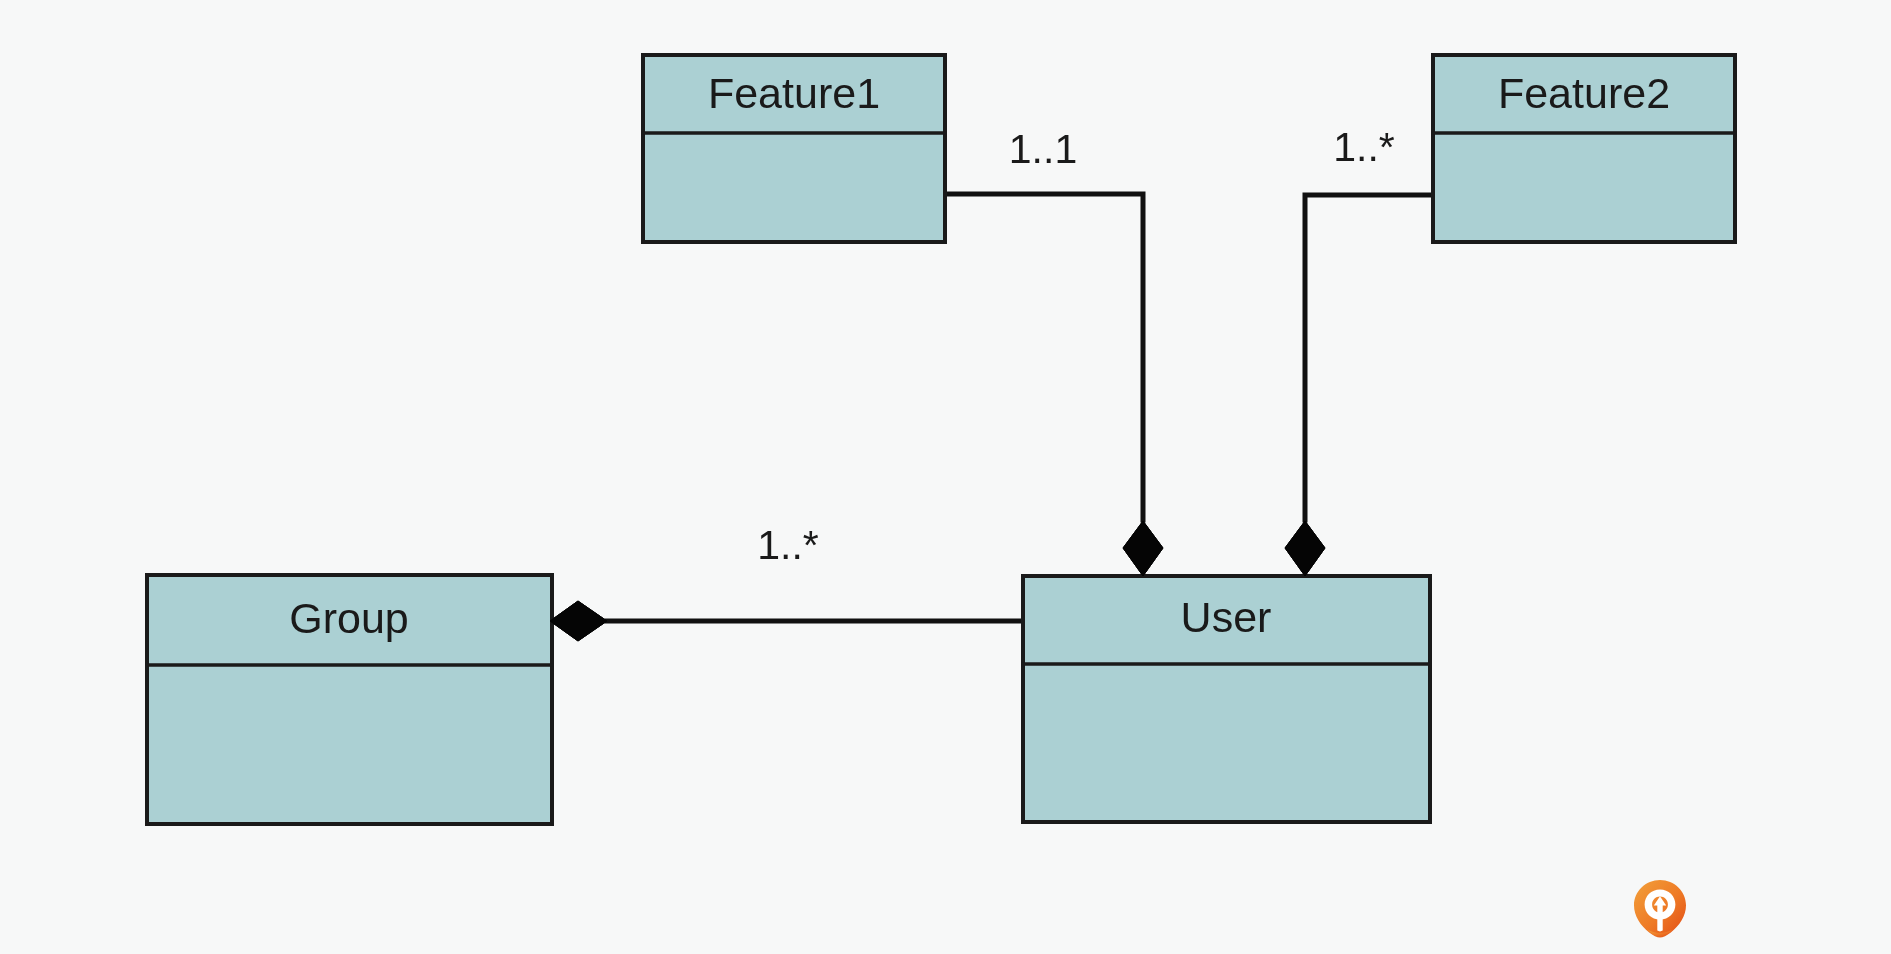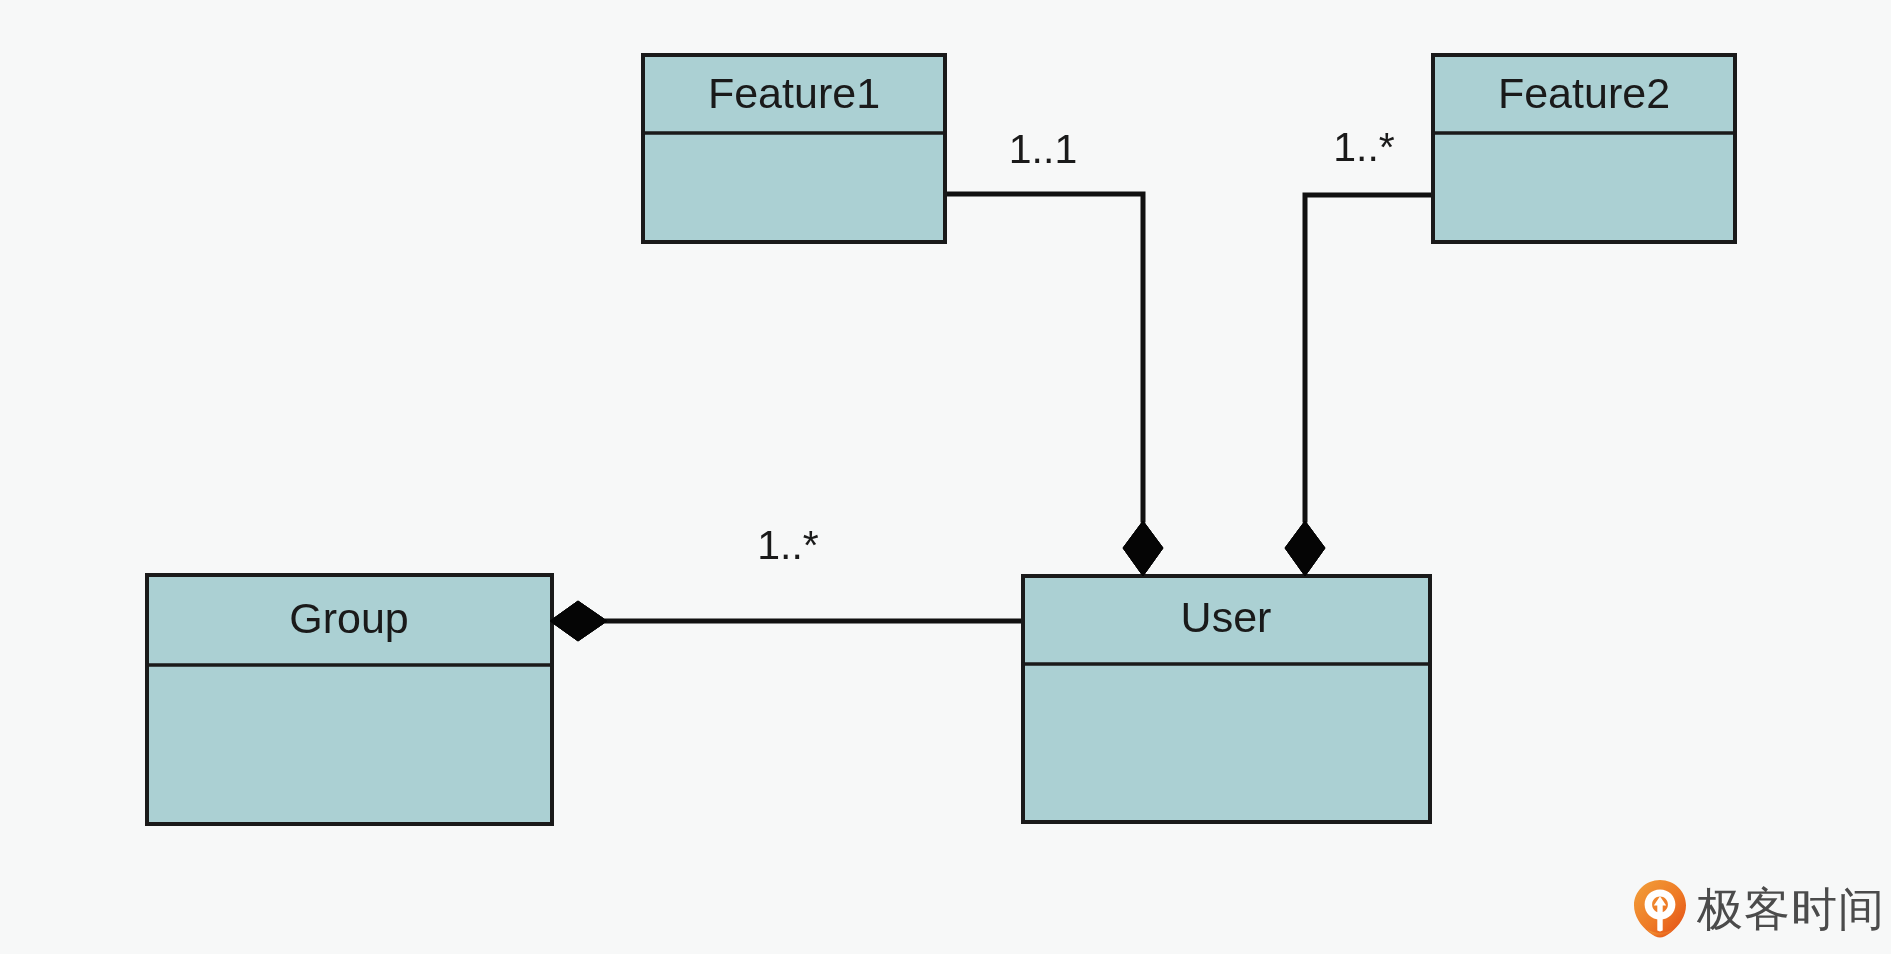--- a/index.html
+++ b/index.html
@@ -148,16 +148,15 @@
           <stop offset="55%" stop-color="#ee7a26"></stop>
           <stop offset="100%" stop-color="#e24a14"></stop>
         </linearGradient>
       </defs>
       <path fill="url(#gt-grad)" d="M28 1 C13.6 1 2 12.3 2 26.3 C2 36.8 8.5 46.8 17.2 53.4 C21.1 56.4 25.1 58.4 28 58.4 C30.9 58.4 34.9 56.4 38.8 53.4 C47.5 46.8 54 36.8 54 26.3 C54 12.3 42.4 1 28 1 Z"></path>
       <path fill="#ffffff" d="M28 10.5 C19.3 10.5 12.6 17.1 12.6 25.6 C12.6 34.1 19.3 40.7 28 40.7 C36.7 40.7 43.4 34.1 43.4 25.6 C43.4 17.1 36.7 10.5 28 10.5 Z M28 33.6 C23.6 33.6 20.1 30.1 20.1 25.6 C20.1 21.1 23.6 17.6 28 17.6 C32.4 17.6 35.9 21.1 35.9 25.6 C35.9 30.1 32.4 33.6 28 33.6 Z"></path>
       <path fill="#ffffff" d="M25.3 22.9 L30.7 22.9 L30.7 51.6 C29.8 52.1 28.9 52.4 28 52.4 C27.1 52.4 26.2 52.1 25.3 51.6 Z"></path>
       <path fill="#ffffff" d="M28 17.2 L34.2 26.4 L21.8 26.4 Z"></path>
       <path fill="url(#gt-grad)" d="M15.5 50.5 C19.3 54.9 23.7 57.6 28 57.6 C32.3 57.6 36.7 54.9 40.5 50.5 C36.8 52.7 32.5 53.9 28 53.9 C23.5 53.9 19.2 52.7 15.5 50.5 Z"></path>
     </svg>
-    <span class="logo-text">极客时间</span>
   </div>
 
 </div>
 
 </body></html>

